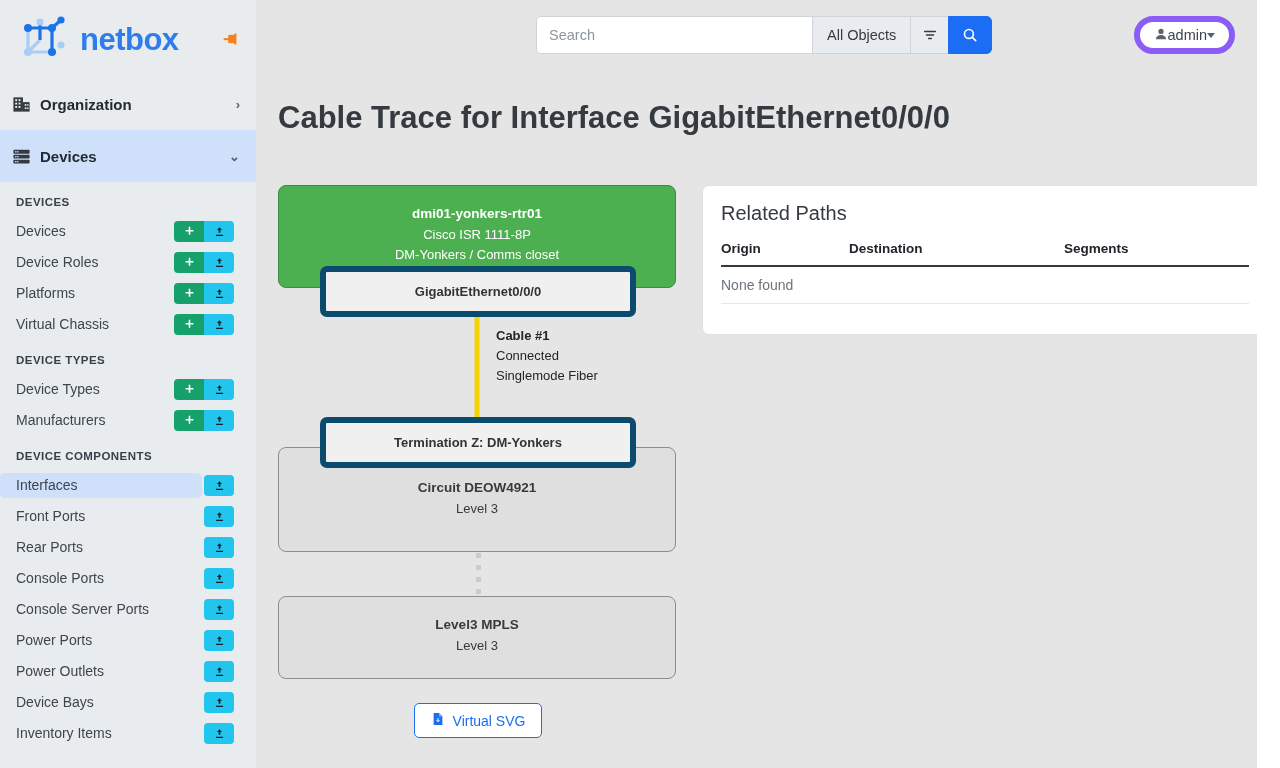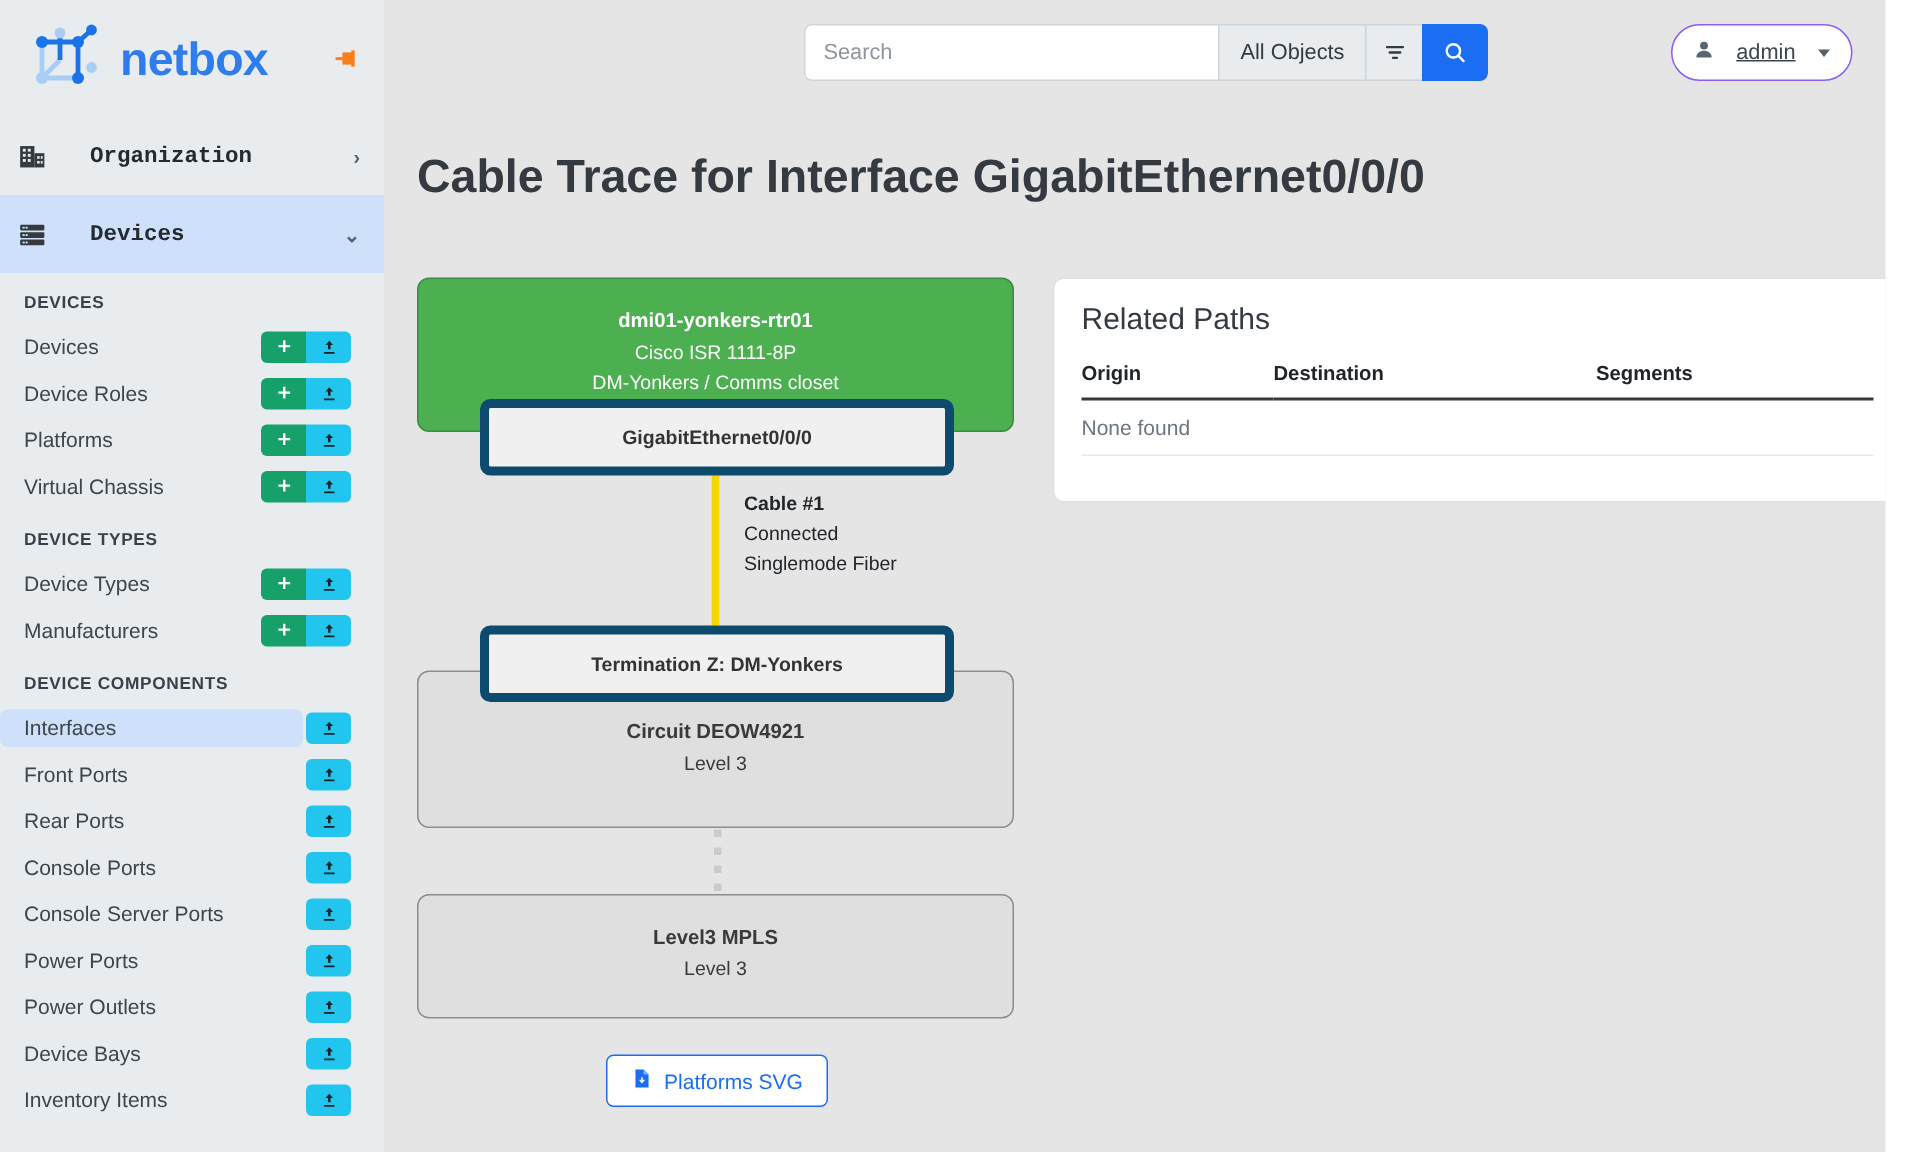--- a/index.html
+++ b/index.html
@@ -41,21 +41,21 @@
 
   .nav-group {
     height: 52px;
     display: flex; align-items: center;
     padding: 0 16px 0 12px;
     font-size: 15px; font-weight: 700; color: #232a30;
     cursor: pointer;
   }
   .nav-group.active { background: #cfe0fb; }
   .nav-group .gicon { width: 26px; flex: 0 0 26px; display: flex; align-items: center; }
-  .nav-group .glabel { margin-left: 22px; font-family: Liberation Mono, monospace; }
+  .nav-group .glabel { margin-left: 2px; }
   .nav-group .gchev { margin-left: auto; color: #54626d; font-size: 13px; }
 
   .section-label {
     font-size: 11.5px; font-weight: 700; letter-spacing: 0.45px;
     color: #38404a; padding: 14px 0 8px 16px; text-transform: uppercase;
   }
 
   .nav-item {
     height: 31px;
     display: flex; align-items: center;
@@ -118,26 +118,25 @@
     display: flex; align-items: center; justify-content: center;
     width: 38px; background: #e9ecef;
     border: 1px solid #ced4da; border-right: none; cursor: pointer;
   }
   .go-btn {
     display: flex; align-items: center; justify-content: center;
     width: 44px; background: #1b6ef3; border: 1px solid #1b6ef3;
     border-radius: 0 5px 5px 0; cursor: pointer;
   }
   .user-btn {
-    display: flex; align-items: center; gap: 15px;
+    display: flex; align-items: center; gap: 0;
     height: 38px; padding: 0 14px;
-    border: 1px solid #8b5cf6; border-radius: 19px;
+    border: 6px solid #8b5cf6; border-radius: 19px;
     font-size: 14.5px; color: #3d454d; cursor: pointer;
     background: #fff;
-    text-decoration: underline;
   }
   .caret { width: 0; height: 0; border-left: 4.5px solid transparent; border-right: 4.5px solid transparent; border-top: 5px solid #55606a; }
 
   .page-title {
     font-size: 31px; font-weight: 700; color: #343a40;
     padding: 8px 0 0 22px; line-height: 1.2;
   }
 
   .content { display: flex; padding: 28px 20px 0 22px; gap: 24px; }
 
@@ -571,21 +570,21 @@
 
         <div class="dl-wrap">
           <div class="dl-btn">
             <span>
               <svg viewBox="0 0 16 16" width="14" height="14" aria-hidden="true">
                 <path d="M3 1.2h6.2L13 5v9.8H3z" fill="#1b6ef3"></path>
                 <path d="M9.2 1.2L13 5H9.2z" fill="#7fb0fa"></path>
                 <path d="M8 7.4v3.2M6.5 9.4L8 11l1.5-1.6" stroke="#fff" stroke-width="1.1" fill="none" stroke-linecap="round"></path>
               </svg>
             </span>
-            <span>Platforms SVG</span>
+            <span>Virtual SVG</span>
           </div>
         </div>
 
         <div class="trace-status">Trace Completed</div>
       </div>
 
       <section class="card">
         <div class="card-title">Related Paths</div>
         <table class="rel">
           <thead>

